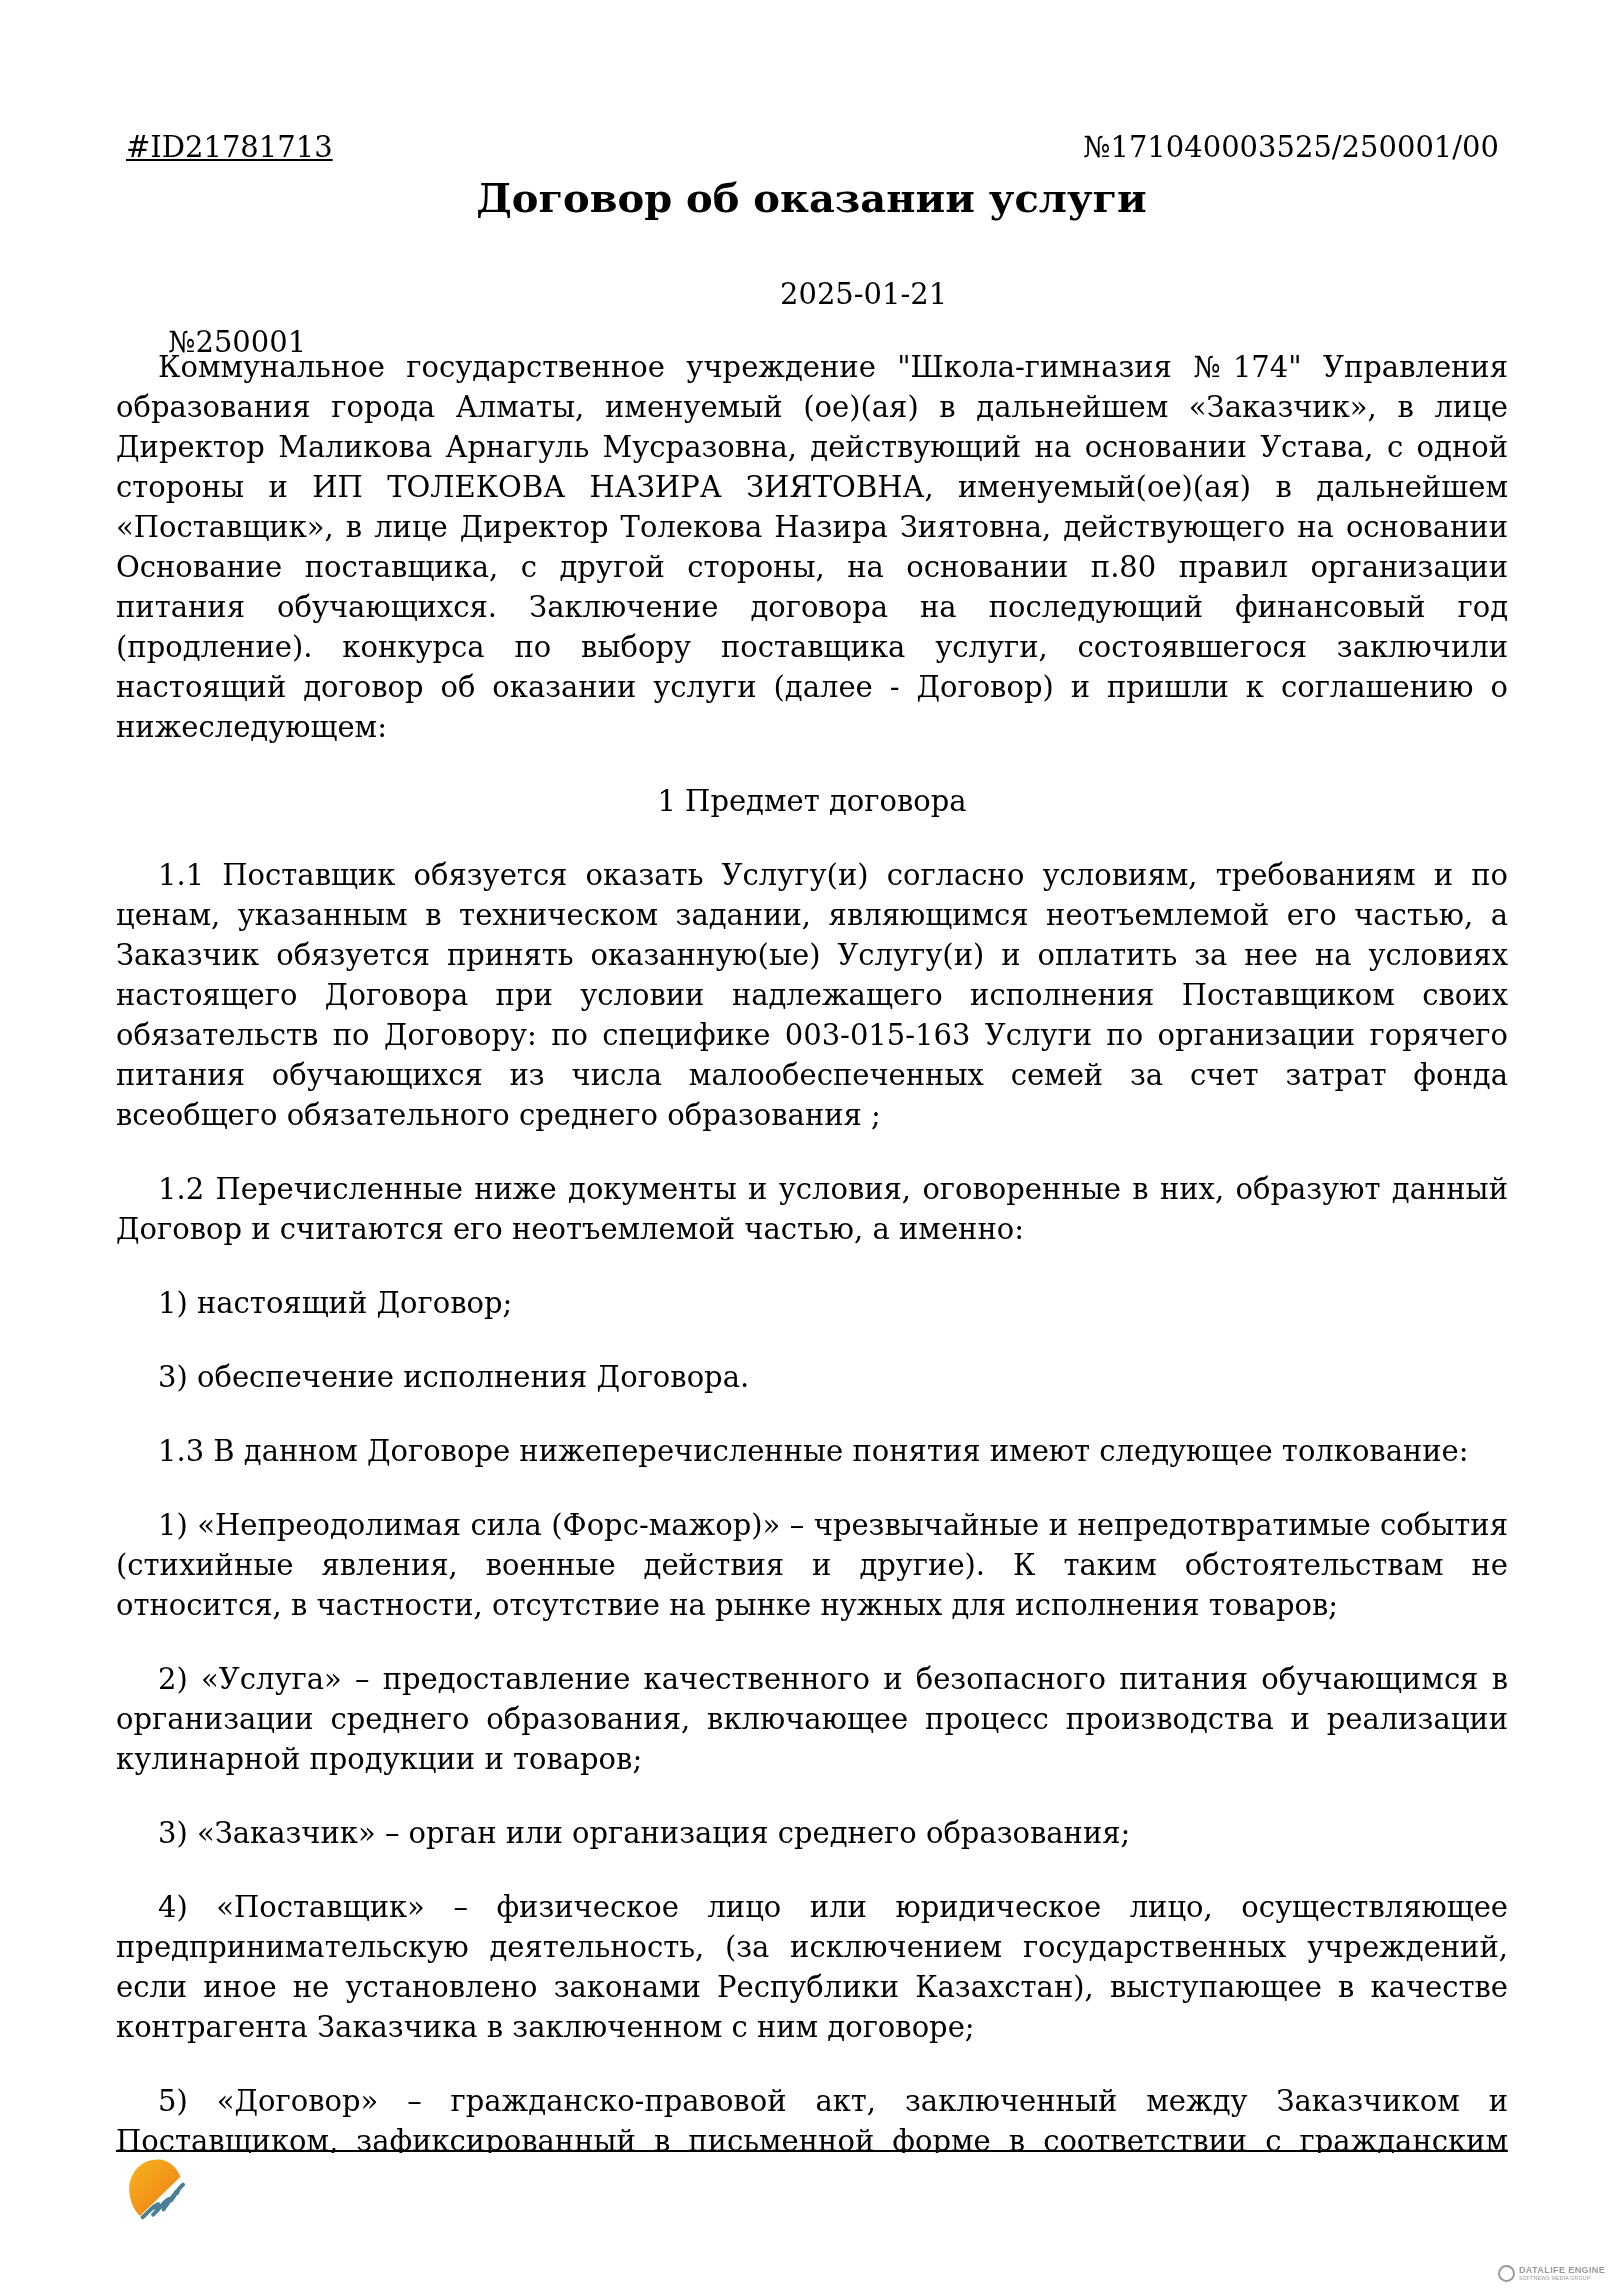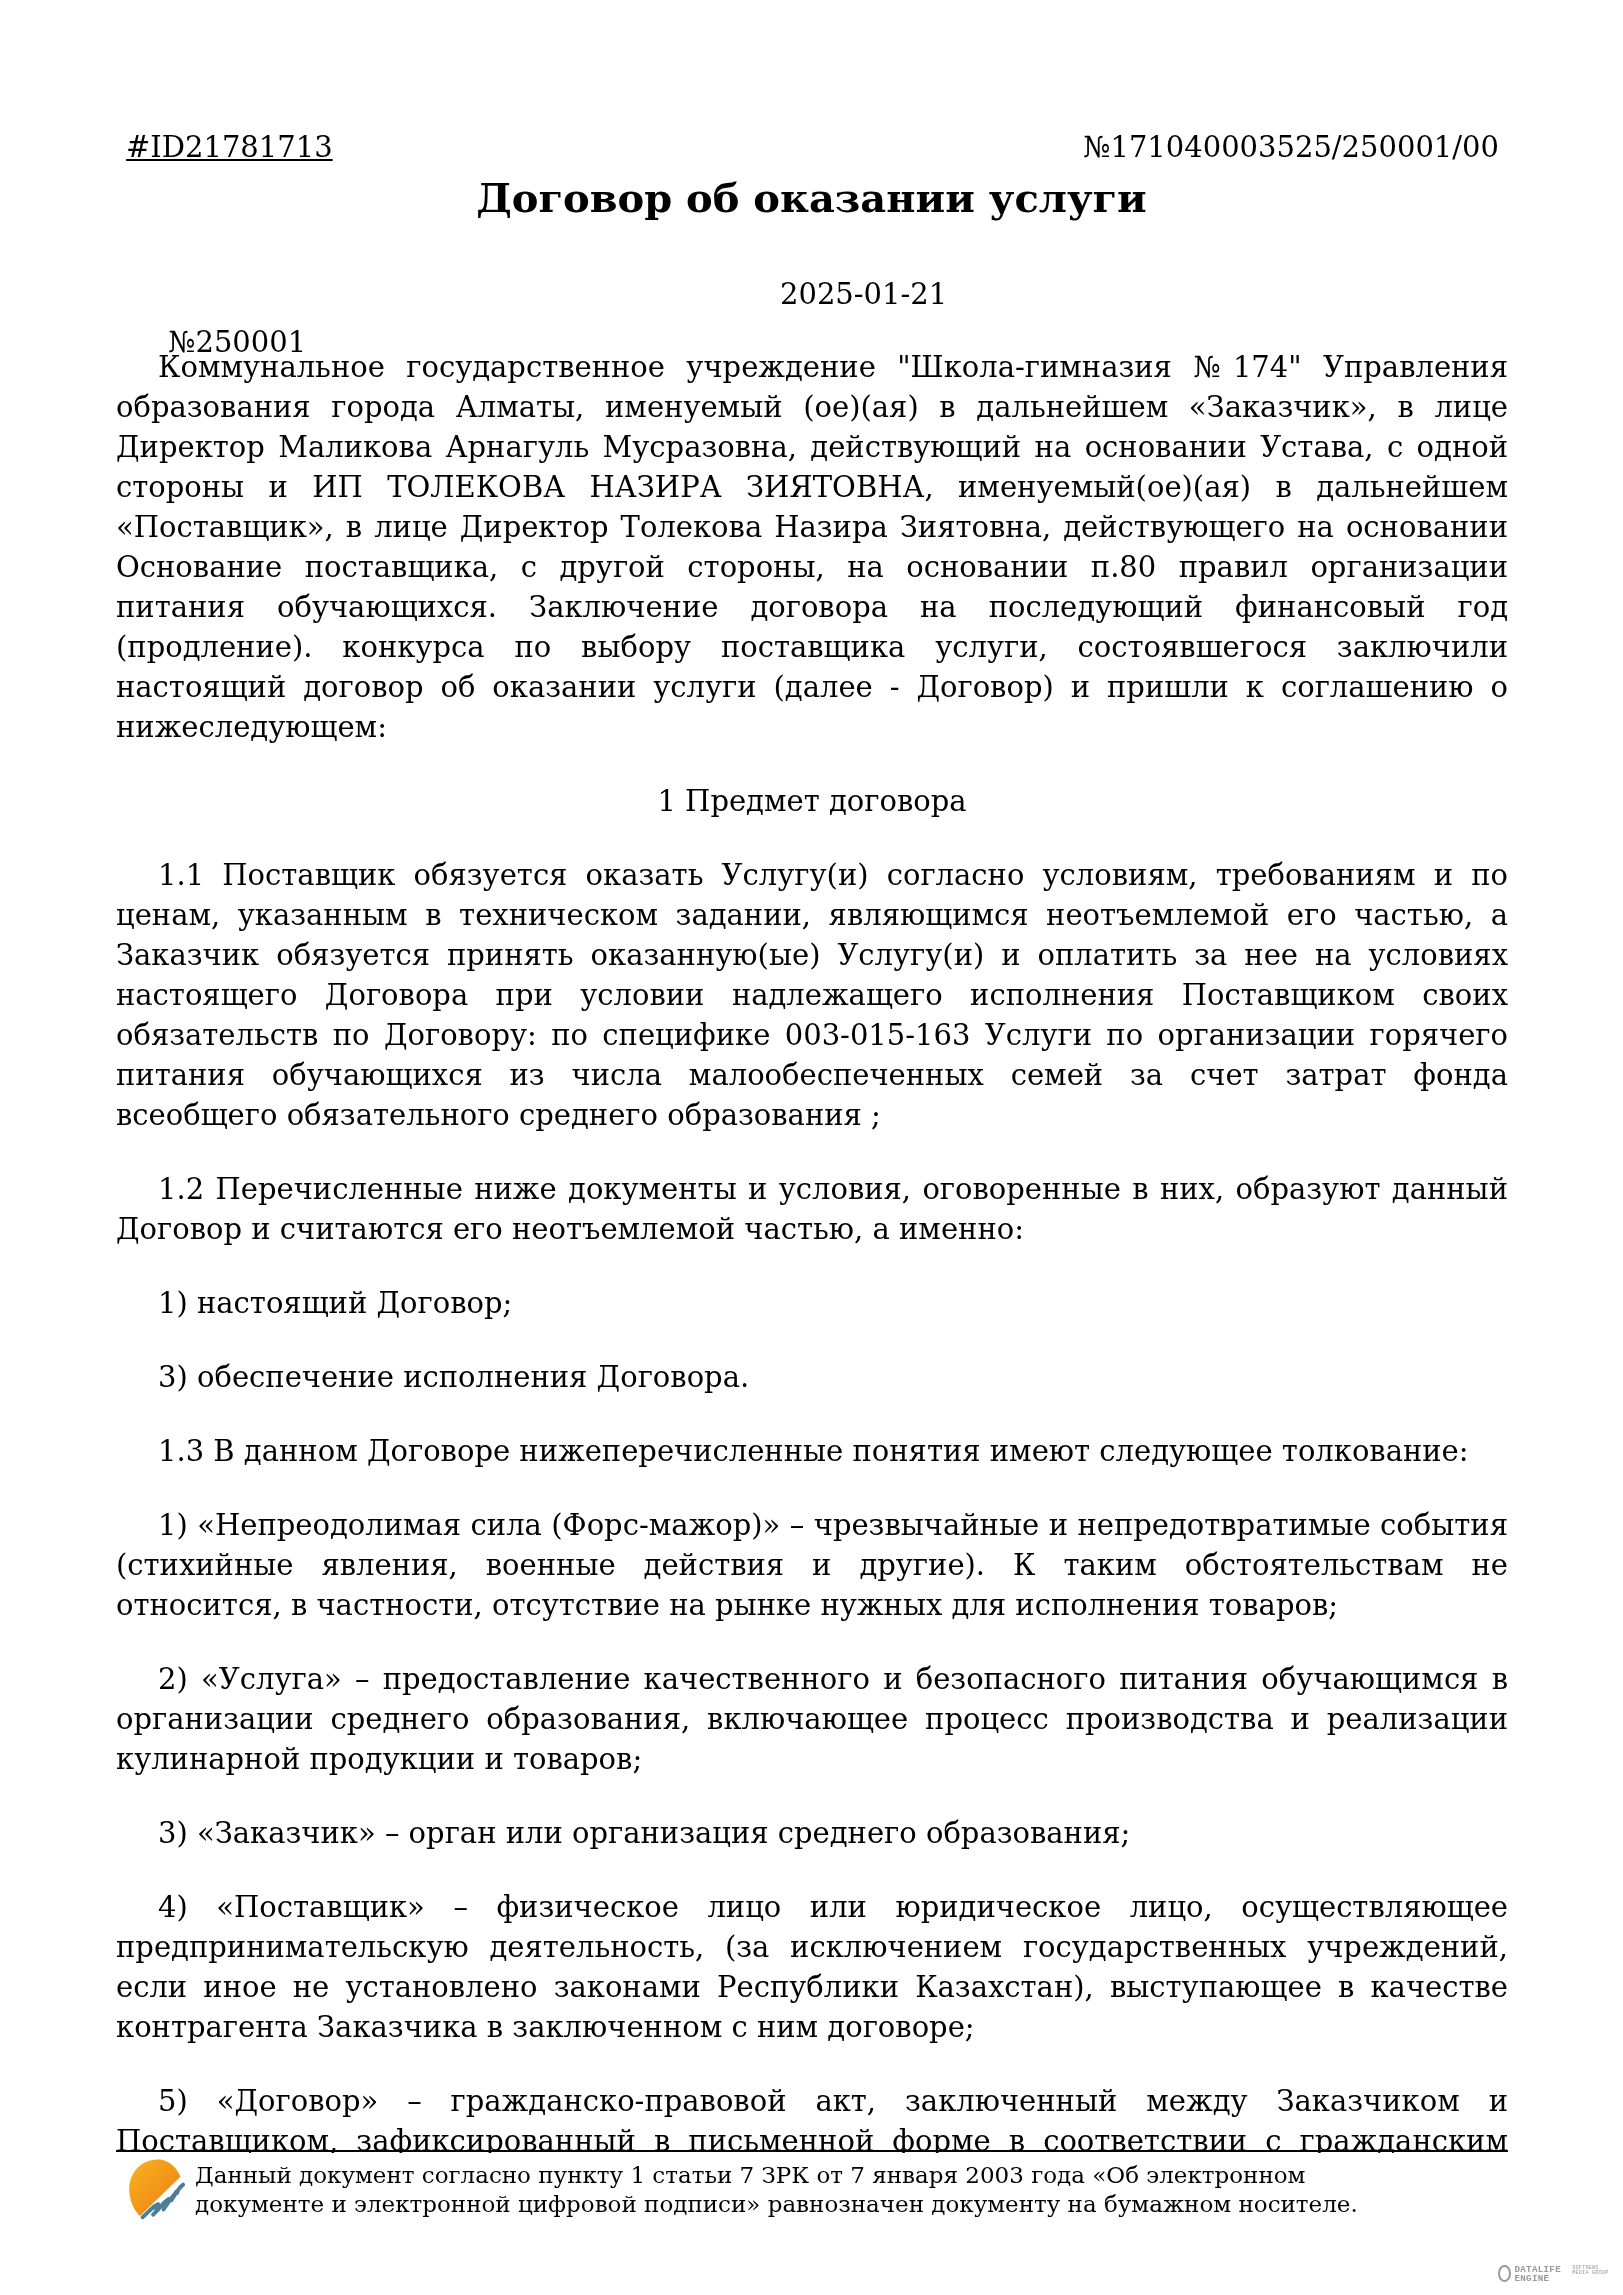--- a/index.html
+++ b/index.html
@@ -16,21 +16,21 @@
   .p { margin: 0 0 34px 0; text-align: justify; text-indent: 42px; }
   .p.tight { margin-bottom: 0; }
   .section-title { text-align: center; font-weight: normal; margin: 17px 0 34px 0; }
 
   .footer-rule { position: absolute; left: 116px; top: 2150px; width: 1392px; height: 2px; background: #000; }
   .footer-mask { position: absolute; left: 0; top: 2153px; width: 1623px; height: 143px; background: #fff; }
   .footer-logo { position: absolute; left: 123px; top: 2157px; width: 64px; height: 63px; }
   .footer-text { position: absolute; left: 195px; top: 2161px; width: 1243px; font-size: 23px; line-height: 29.4px; }
   .dle { position: absolute; left: 1498px; top: 2264px; width: 118px; height: 19.6px; display: flex; align-items: center; gap: 3.9px; }
   .dle-mark { width: 17px; height: 17px; border-radius: 50%; border: 2.6px solid #9a9a9a; box-sizing: border-box; }
-  .dle-text { display: flex; flex-direction: row; font-family: Liberation Mono, monospace; color: #9a9a9a; line-height: 1; }
+  .dle-text { display: flex; flex-direction: column; font-family: Liberation Sans, sans-serif; color: #9a9a9a; line-height: 1; }
   .dle-title { font-size: 9.2px; font-weight: bold; letter-spacing: 0.3px; }
   .dle-sub { font-size: 5.2px; letter-spacing: 0.2px; margin-top: 1.3px; }
 </style>
 </head>
 <body>
 
 <div class="page">
 
   <div class="hdr-id">#ID21781713</div>
   <div class="hdr-num">№171040003525/250001/00</div>
@@ -72,21 +72,20 @@
         </linearGradient>
       </defs>
       <path d="M60 4 C28 0 6 26 10 56 C12 72 18 82 26 90 L88 30 C82 16 72 7 60 4 Z" fill="url(#sunGrad)"></path>
       <path d="M30 92 C40 84 44 76 54 72 M46 88 C56 80 60 70 70 64 M62 80 C70 70 74 60 84 52 M74 66 C80 58 84 48 92 42" stroke="#4a7f95" stroke-width="6" fill="none" stroke-linecap="round"></path>
       <circle cx="52" cy="80" r="4" fill="#4a7f95"></circle>
       <circle cx="68" cy="68" r="4" fill="#4a7f95"></circle>
       <circle cx="82" cy="54" r="4" fill="#4a7f95"></circle>
     </svg>
   </div>
 
-  <div class="footer-text">Данный документ согласно пункту 1 статьи 7 ЗРК от 7 января 2003 года «Об электронном документе и электронной цифровой подписи» равнозначен документу на бумажном носителе.</div>
 
   <div class="dle">
     <span class="dle-mark"></span>
     <span class="dle-text">
       <span class="dle-title">DATALIFE ENGINE</span>
       <span class="dle-sub">SOFTNEWS MEDIA GROUP</span>
     </span>
   </div>
 
 </div>

